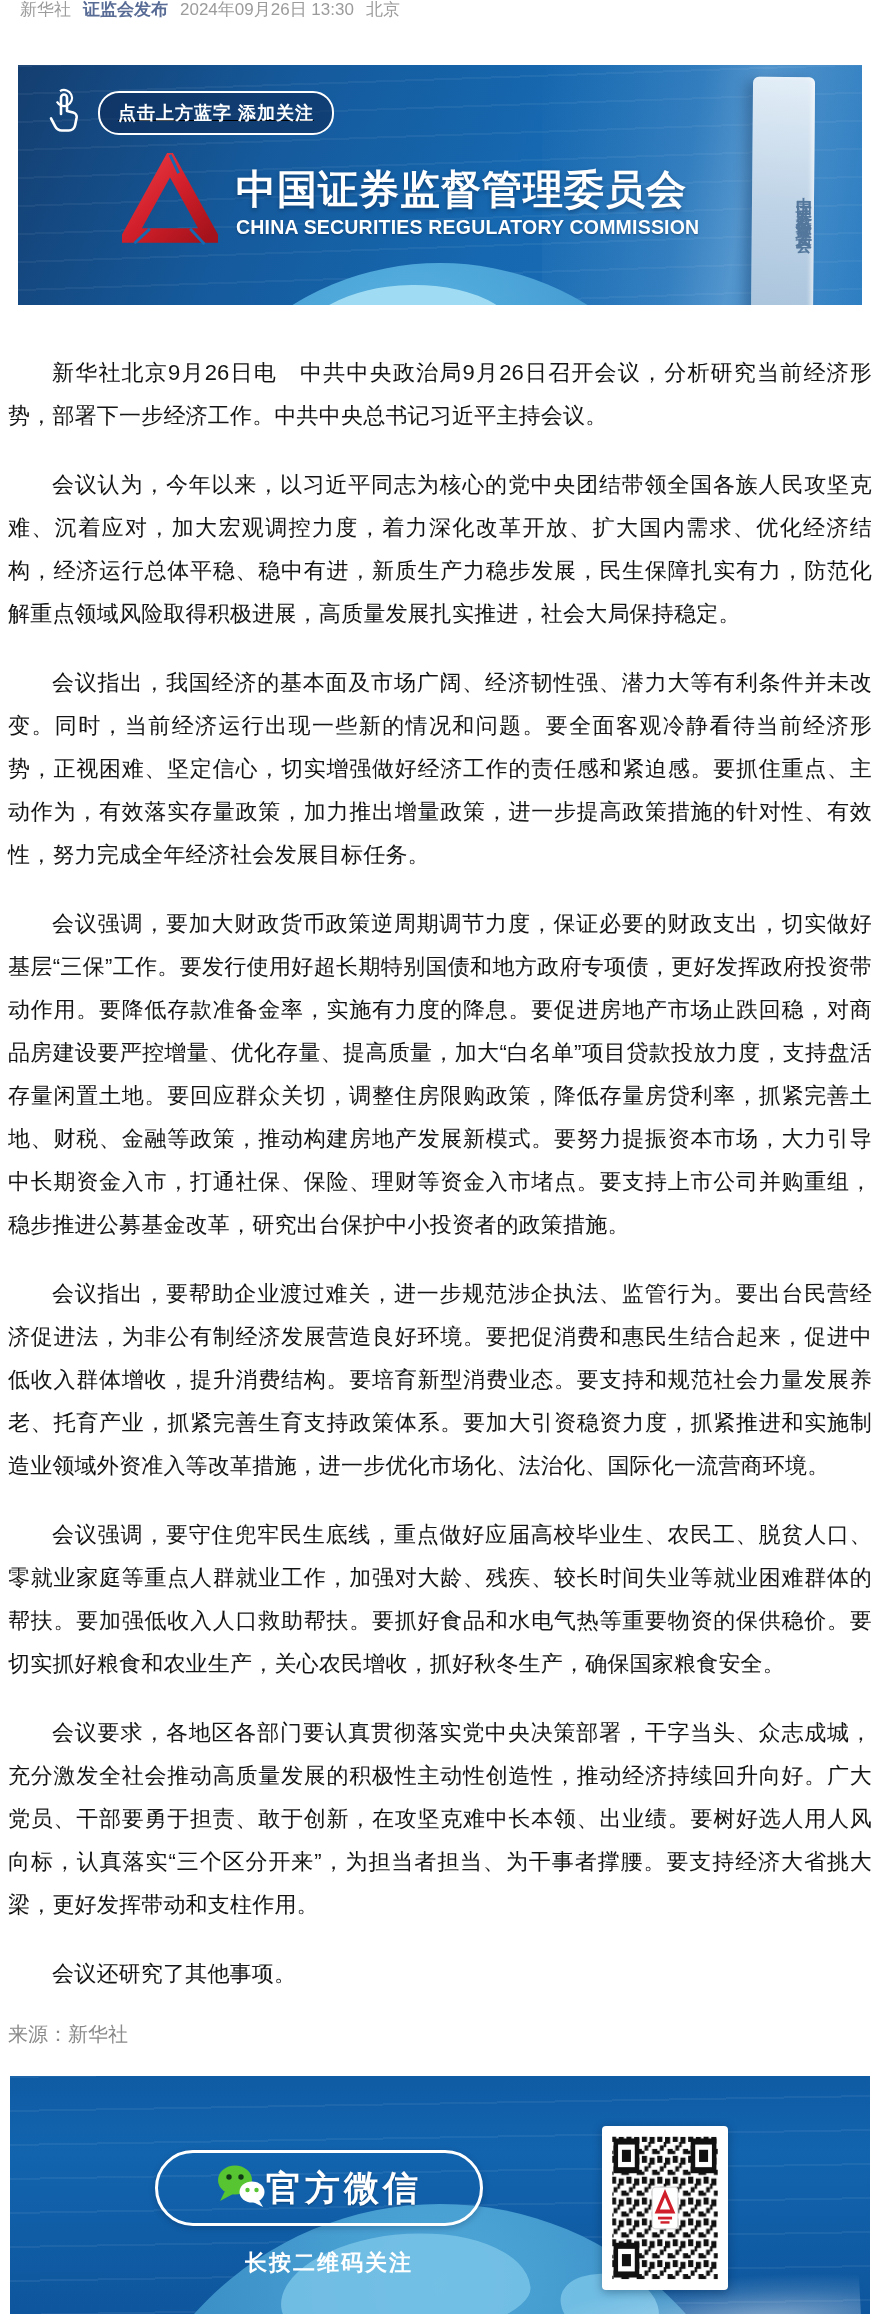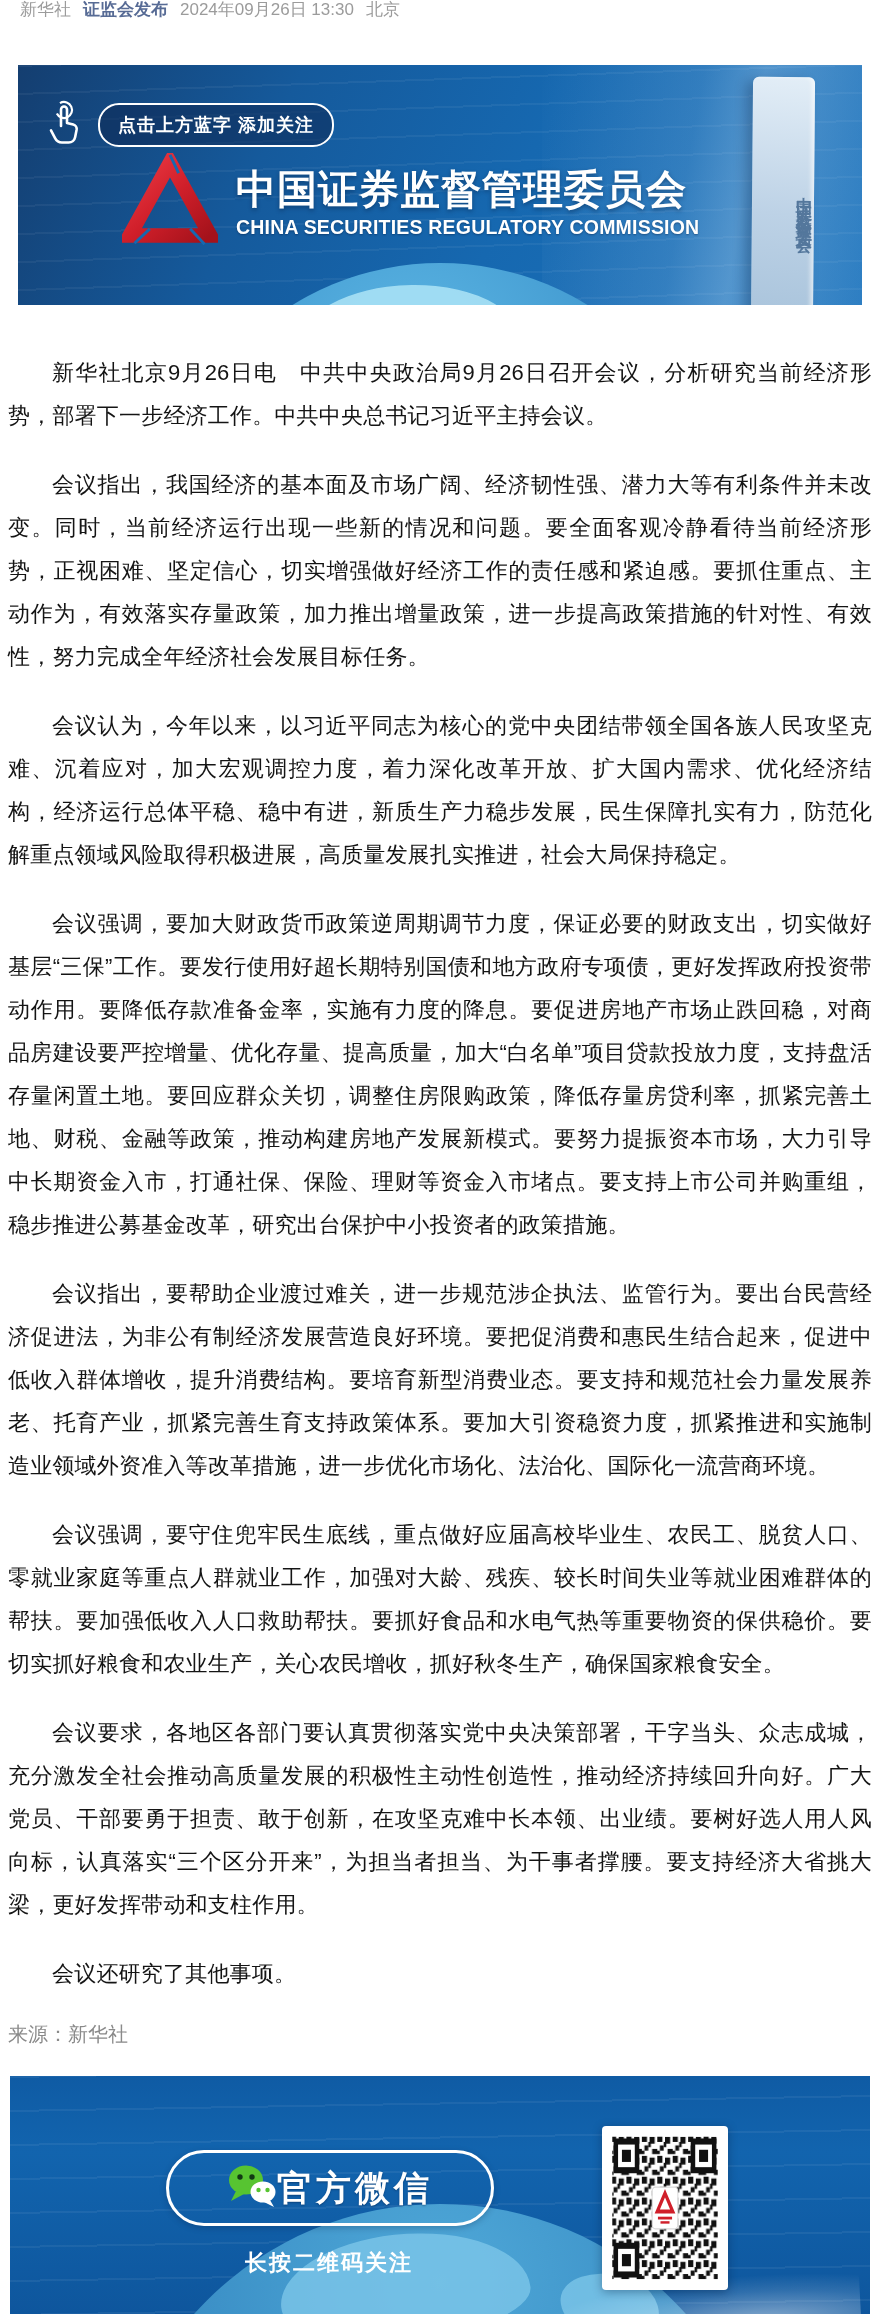--- a/index.html
+++ b/index.html
@@ -18,21 +18,21 @@
         background:repeating-linear-gradient(178deg,rgba(255,255,255,.05) 0 2px,transparent 2px 28px);
         pointer-events:none;}
   .hero-photo{position:absolute;right:0;top:0;width:320px;height:100%;
         background:linear-gradient(100deg,rgba(255,255,255,0) 0%,rgba(170,205,235,.18) 45%,rgba(215,238,255,.30) 62%,rgba(140,185,225,.15) 100%);}
   .plaque{position:absolute;right:48px;top:12px;width:62px;height:238px;
         background:linear-gradient(185deg,#e3eef7 0%,#bdd2e6 55%,#a8c3db 100%);
         border-radius:6px 6px 3px 3px;writing-mode:vertical-rl;text-orientation:upright;
         font-size:16px;letter-spacing:4px;color:#54779c;font-weight:700;padding-top:10px;text-align:center;
         box-shadow:-7px 4px 12px rgba(0,25,60,.28), inset -3px 0 4px rgba(255,255,255,.6);
         transform:rotate(.5deg);}
-  .follow{position:absolute;left:24px;top:34px;display:flex;align-items:center;gap:10px;}
+  .follow{position:absolute;left:24px;top:22px;display:flex;align-items:center;gap:10px;text-decoration:underline;}
   .follow-pill{border:2px solid #fff;border-radius:21px;background:rgba(12,40,84,.55);
         color:#fff;font-size:18px;font-weight:600;padding:8px 18px;letter-spacing:1px;white-space:nowrap;}
   .brand{position:absolute;left:104px;top:88px;display:flex;align-items:center;gap:18px;}
   .brand-cn{font-size:40px;color:#fff;font-weight:700;line-height:1.1;letter-spacing:1px;
         text-shadow:0 2px 4px rgba(0,20,50,.4);white-space:nowrap;}
   .brand-en{font-size:19.5px;color:#fff;font-weight:700;letter-spacing:.2px;margin-top:5px;white-space:nowrap;
         text-shadow:0 1px 2px rgba(0,20,50,.4);}
   .globe{position:absolute;left:50%;transform:translateX(-50%);top:198px;width:560px;height:560px;
         border-radius:50%;background:radial-gradient(circle at 45% 18%,#5cb6e4 0%,#3d94cc 45%,#2a7ab8 75%);
         overflow:hidden;}
@@ -52,21 +52,21 @@
   .f-streaks{position:absolute;inset:0;
         background:repeating-linear-gradient(179deg,rgba(255,255,255,.06) 0 2px,transparent 2px 34px);pointer-events:none;}
   .f-globe{position:absolute;left:50%;transform:translateX(-50%);top:128px;width:660px;height:660px;
         border-radius:50%;background:radial-gradient(circle at 50% 12%,#4fa8d8 0%,#3487c0 50%,#2a76b2 80%);overflow:hidden;}
   .f-land{position:absolute;background:#7cc6e8;opacity:.8;}
   .f-land.a{left:170px;top:30px;width:250px;height:110px;border-radius:48% 52% 60% 40%/55% 60% 40% 45%;transform:rotate(-6deg);}
   .f-land.b{right:110px;top:70px;width:100px;height:64px;border-radius:55% 45% 55% 45%/50% 55% 45% 50%;transform:rotate(12deg);}
   .f-wave{position:absolute;right:10px;bottom:-10px;width:330px;height:46px;opacity:.55;
         background:radial-gradient(ellipse at 70% 100%,rgba(255,255,255,.9) 0%,rgba(255,255,255,.25) 45%,transparent 70%);
         transform:rotate(-3deg);}
-  .wechat-pill{position:absolute;left:156px;top:74px;width:322px;height:70px;border:3px solid #fff;
+  .wechat-pill{position:absolute;left:145px;top:74px;width:322px;height:70px;border:3px solid #fff;
         border-radius:40px;display:flex;align-items:center;justify-content:center;
         box-shadow:0 2px 6px rgba(0,25,60,.25);}
   .wechat-label{color:#fff;font-size:35px;font-weight:700;letter-spacing:4px;white-space:nowrap;
         text-shadow:0 1px 2px rgba(0,20,50,.4);}
   .qr-tip{position:absolute;left:155px;top:172px;width:328px;text-align:center;color:#fff;
         font-size:22px;font-weight:600;letter-spacing:2px;}
   .qr-card{position:absolute;left:592px;top:50px;width:126px;height:164px;background:#fff;border-radius:4px;
         box-shadow:0 2px 10px rgba(0,20,50,.35);display:flex;align-items:center;justify-content:center;}
 </style>
 </head>
@@ -118,22 +118,22 @@
     </span>
     <span>
       <div class="brand-cn">中国证券监督管理委员会</div>
       <div class="brand-en">CHINA SECURITIES REGULATORY COMMISSION</div>
     </span>
   </div>
 </div>
 
 <div class="article">
   <p>新华社北京9月26日电　中共中央政治局9月26日召开会议，分析研究当前经济形势，部署下一步经济工作。中共中央总书记习近平主持会议。</p>
+  <p>会议认为，今年以来，以习近平同志为核心的党中央团结带领全国各族人民攻坚克难、沉着应对，加大宏观调控力度，着力深化改革开放、扩大国内需求、优化经济结构，经济运行总体平稳、稳中有进，新质生产力稳步发展，民生保障扎实有力，防范化解重点领域风险取得积极进展，高质量发展扎实推进，社会大局保持稳定。</p>
   <p>会议指出，我国经济的基本面及市场广阔、经济韧性强、潜力大等有利条件并未改变。同时，当前经济运行出现一些新的情况和问题。要全面客观冷静看待当前经济形势，正视困难、坚定信心，切实增强做好经济工作的责任感和紧迫感。要抓住重点、主动作为，有效落实存量政策，加力推出增量政策，进一步提高政策措施的针对性、有效性，努力完成全年经济社会发展目标任务。</p>
-  <p>会议认为，今年以来，以习近平同志为核心的党中央团结带领全国各族人民攻坚克难、沉着应对，加大宏观调控力度，着力深化改革开放、扩大国内需求、优化经济结构，经济运行总体平稳、稳中有进，新质生产力稳步发展，民生保障扎实有力，防范化解重点领域风险取得积极进展，高质量发展扎实推进，社会大局保持稳定。</p>
   <p>会议强调，要加大财政货币政策逆周期调节力度，保证必要的财政支出，切实做好基层“三保”工作。要发行使用好超长期特别国债和地方政府专项债，更好发挥政府投资带动作用。要降低存款准备金率，实施有力度的降息。要促进房地产市场止跌回稳，对商品房建设要严控增量、优化存量、提高质量，加大“白名单”项目贷款投放力度，支持盘活存量闲置土地。要回应群众关切，调整住房限购政策，降低存量房贷利率，抓紧完善土地、财税、金融等政策，推动构建房地产发展新模式。要努力提振资本市场，大力引导中长期资金入市，打通社保、保险、理财等资金入市堵点。要支持上市公司并购重组，稳步推进公募基金改革，研究出台保护中小投资者的政策措施。</p>
   <p>会议指出，要帮助企业渡过难关，进一步规范涉企执法、监管行为。要出台民营经济促进法，为非公有制经济发展营造良好环境。要把促消费和惠民生结合起来，促进中低收入群体增收，提升消费结构。要培育新型消费业态。要支持和规范社会力量发展养老、托育产业，抓紧完善生育支持政策体系。要加大引资稳资力度，抓紧推进和实施制造业领域外资准入等改革措施，进一步优化市场化、法治化、国际化一流营商环境。</p>
   <p>会议强调，要守住兜牢民生底线，重点做好应届高校毕业生、农民工、脱贫人口、零就业家庭等重点人群就业工作，加强对大龄、残疾、较长时间失业等就业困难群体的帮扶。要加强低收入人口救助帮扶。要抓好食品和水电气热等重要物资的保供稳价。要切实抓好粮食和农业生产，关心农民增收，抓好秋冬生产，确保国家粮食安全。</p>
   <p>会议要求，各地区各部门要认真贯彻落实党中央决策部署，干字当头、众志成城，充分激发全社会推动高质量发展的积极性主动性创造性，推动经济持续回升向好。广大党员、干部要勇于担责、敢于创新，在攻坚克难中长本领、出业绩。要树好选人用人风向标，认真落实“三个区分开来”，为担当者担当、为干事者撑腰。要支持经济大省挑大梁，更好发挥带动和支柱作用。</p>
   <p>会议还研究了其他事项。</p>
 </div>
 
 <div class="source">来源：新华社</div>
 
 <div class="footer-hero">

